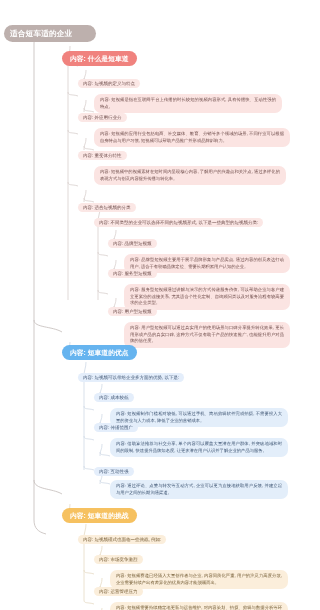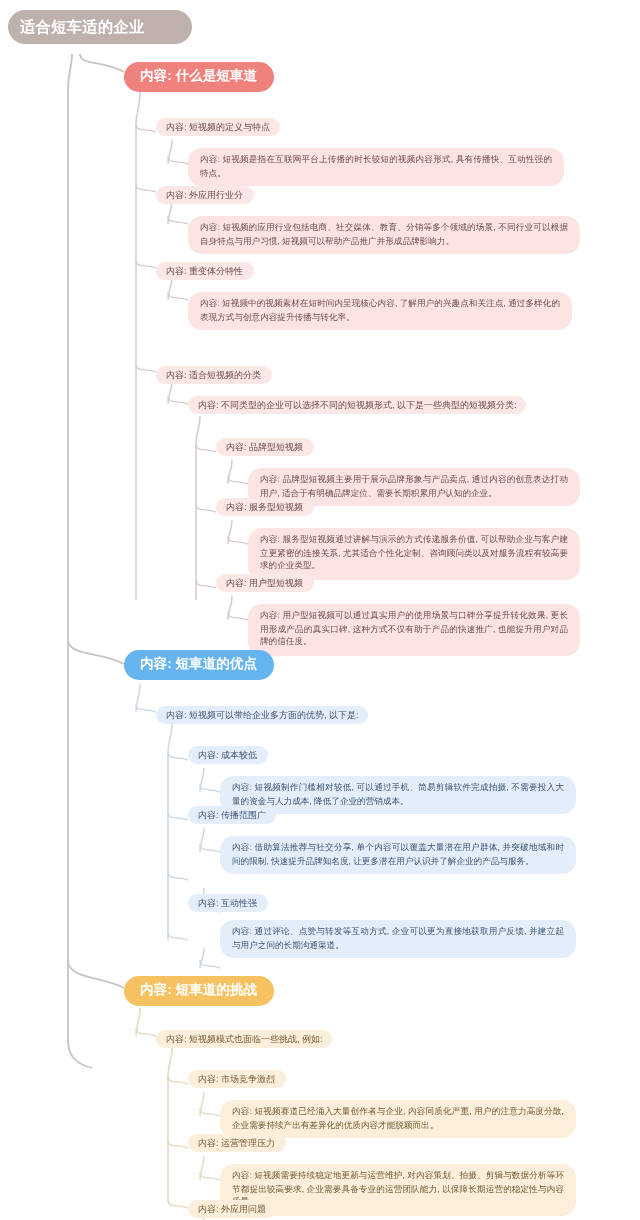--- a/index.html
+++ b/index.html
@@ -5,21 +5,21 @@
   html,body{margin:0;padding:0;}
   body{
     width:300px;height:610px;
     background:#ffffff;
     font-family:"Liberation Sans","DejaVu Sans",sans-serif;
     overflow:hidden;position:relative;
   }
   #mindmap{position:absolute;inset:0;width:300px;height:610px;}
   svg.links{position:absolute;left:0;top:0;width:300px;height:610px;pointer-events:none;}
 
-  .node{position:absolute;box-sizing:border-box;}
+  .node{position:absolute;box-sizing:border-box;margin-top:20px;}
 
   
   .root{
     left:4px;top:5px;width:92px;
     background:#bdb0ad;color:#ffffff;
     border-radius:9px;
     padding:4px 6px;
     font-size:7.6px;font-weight:bold;letter-spacing:.2px;
     line-height:1.25;
   }

